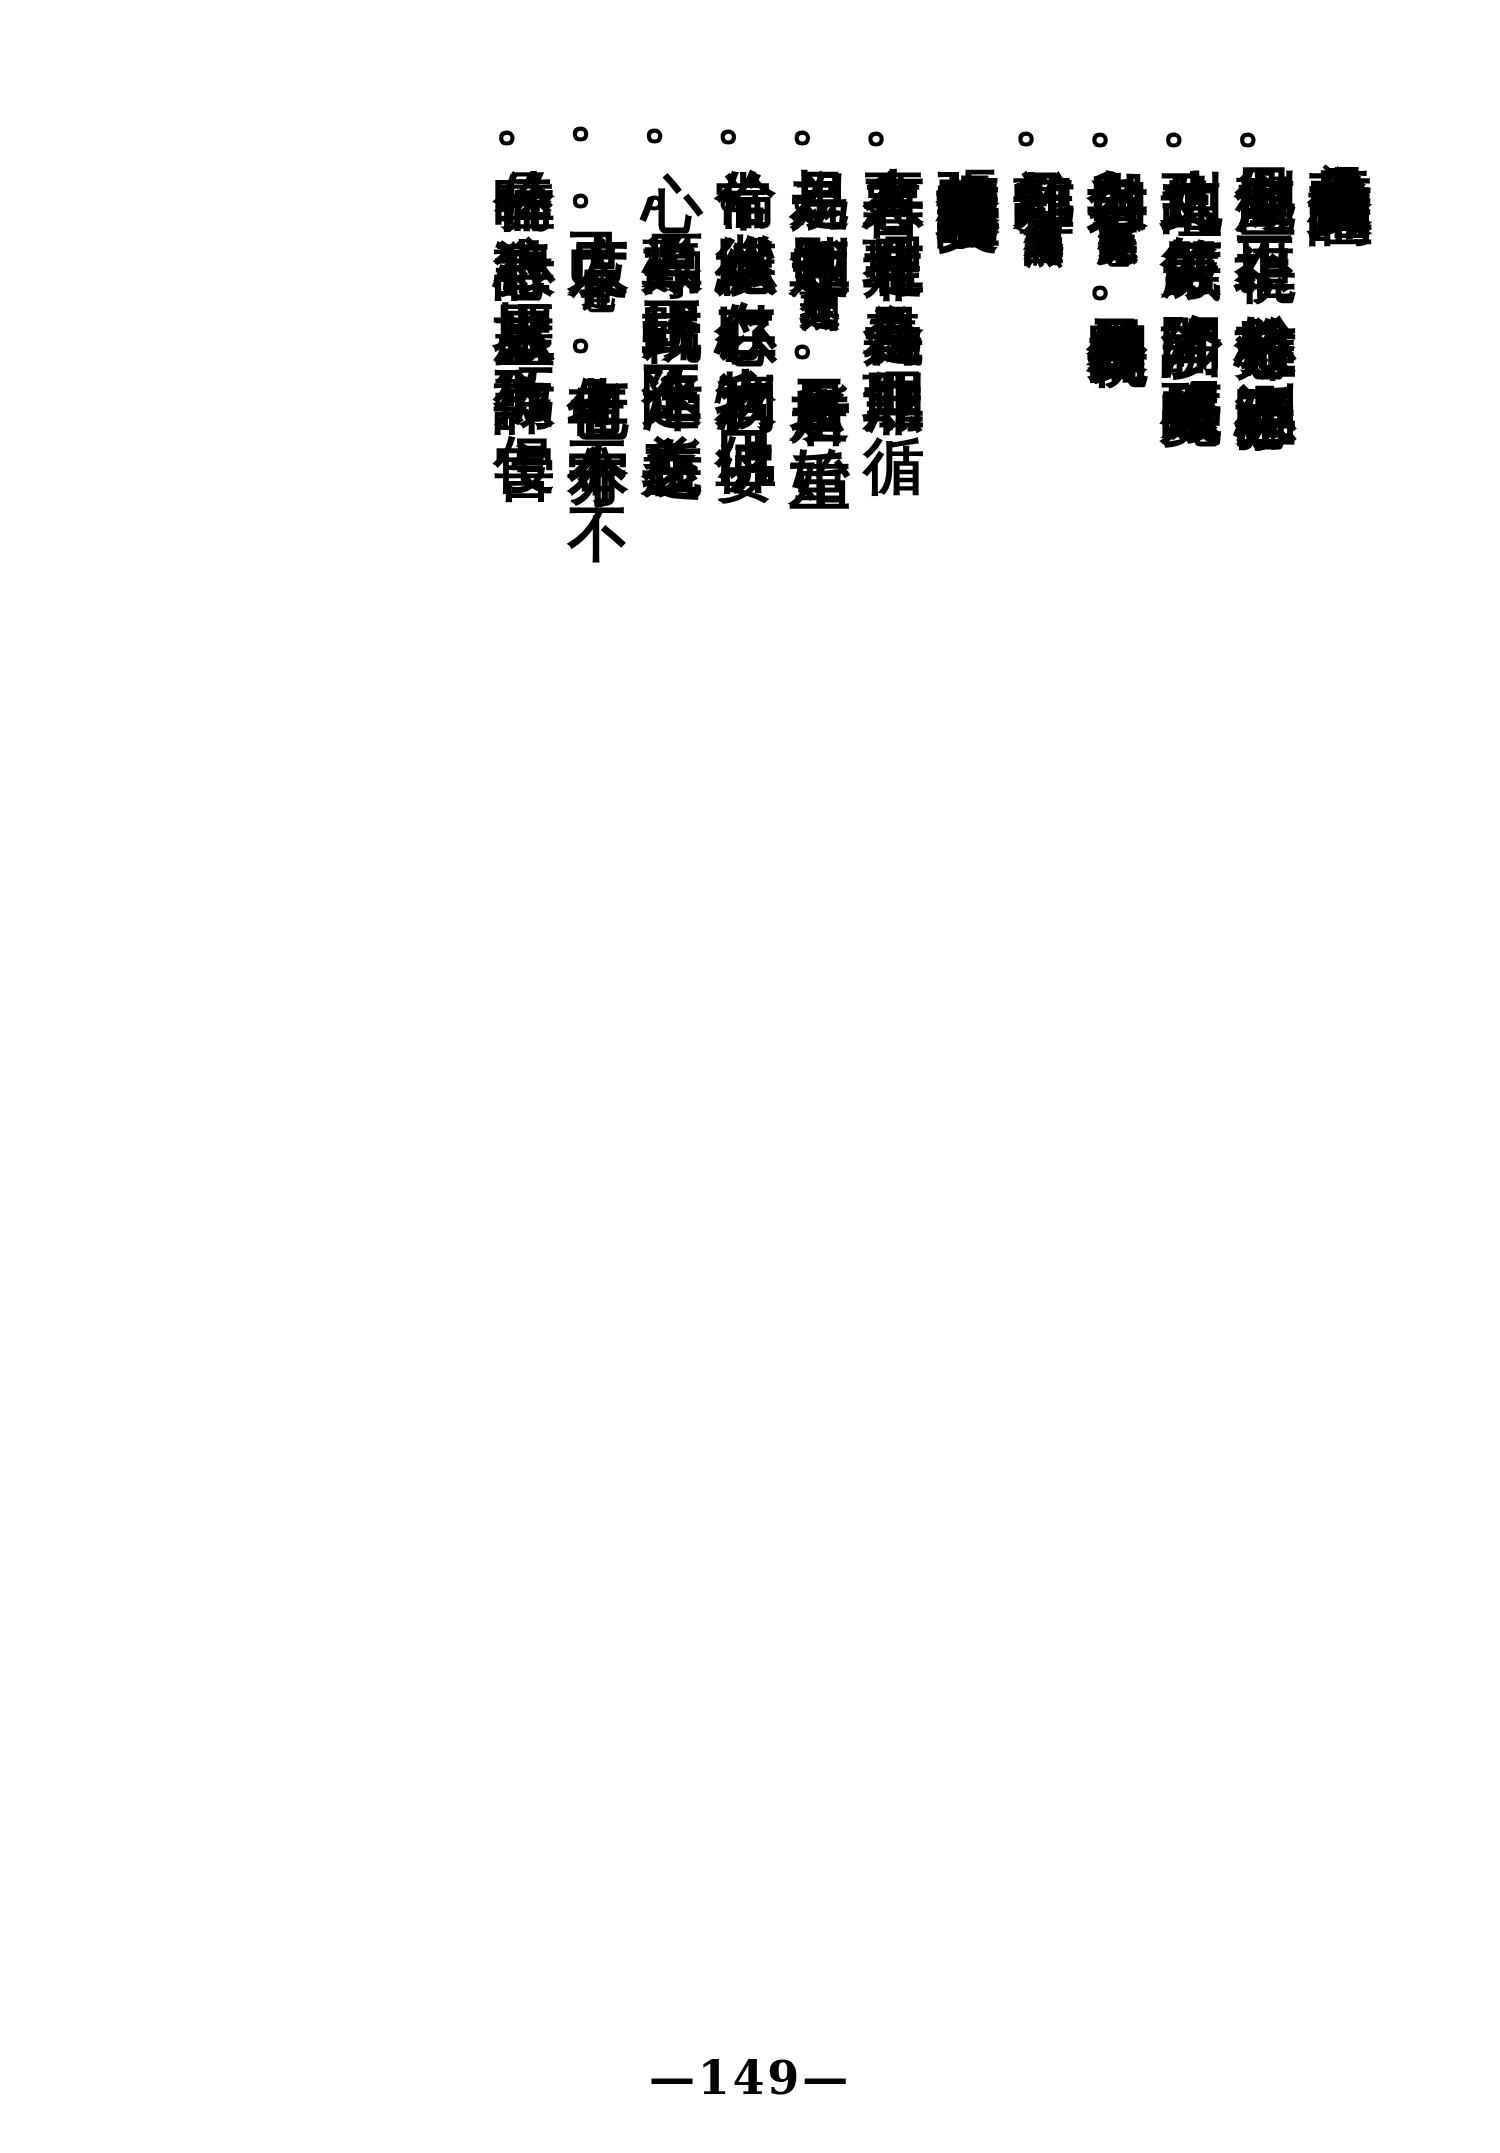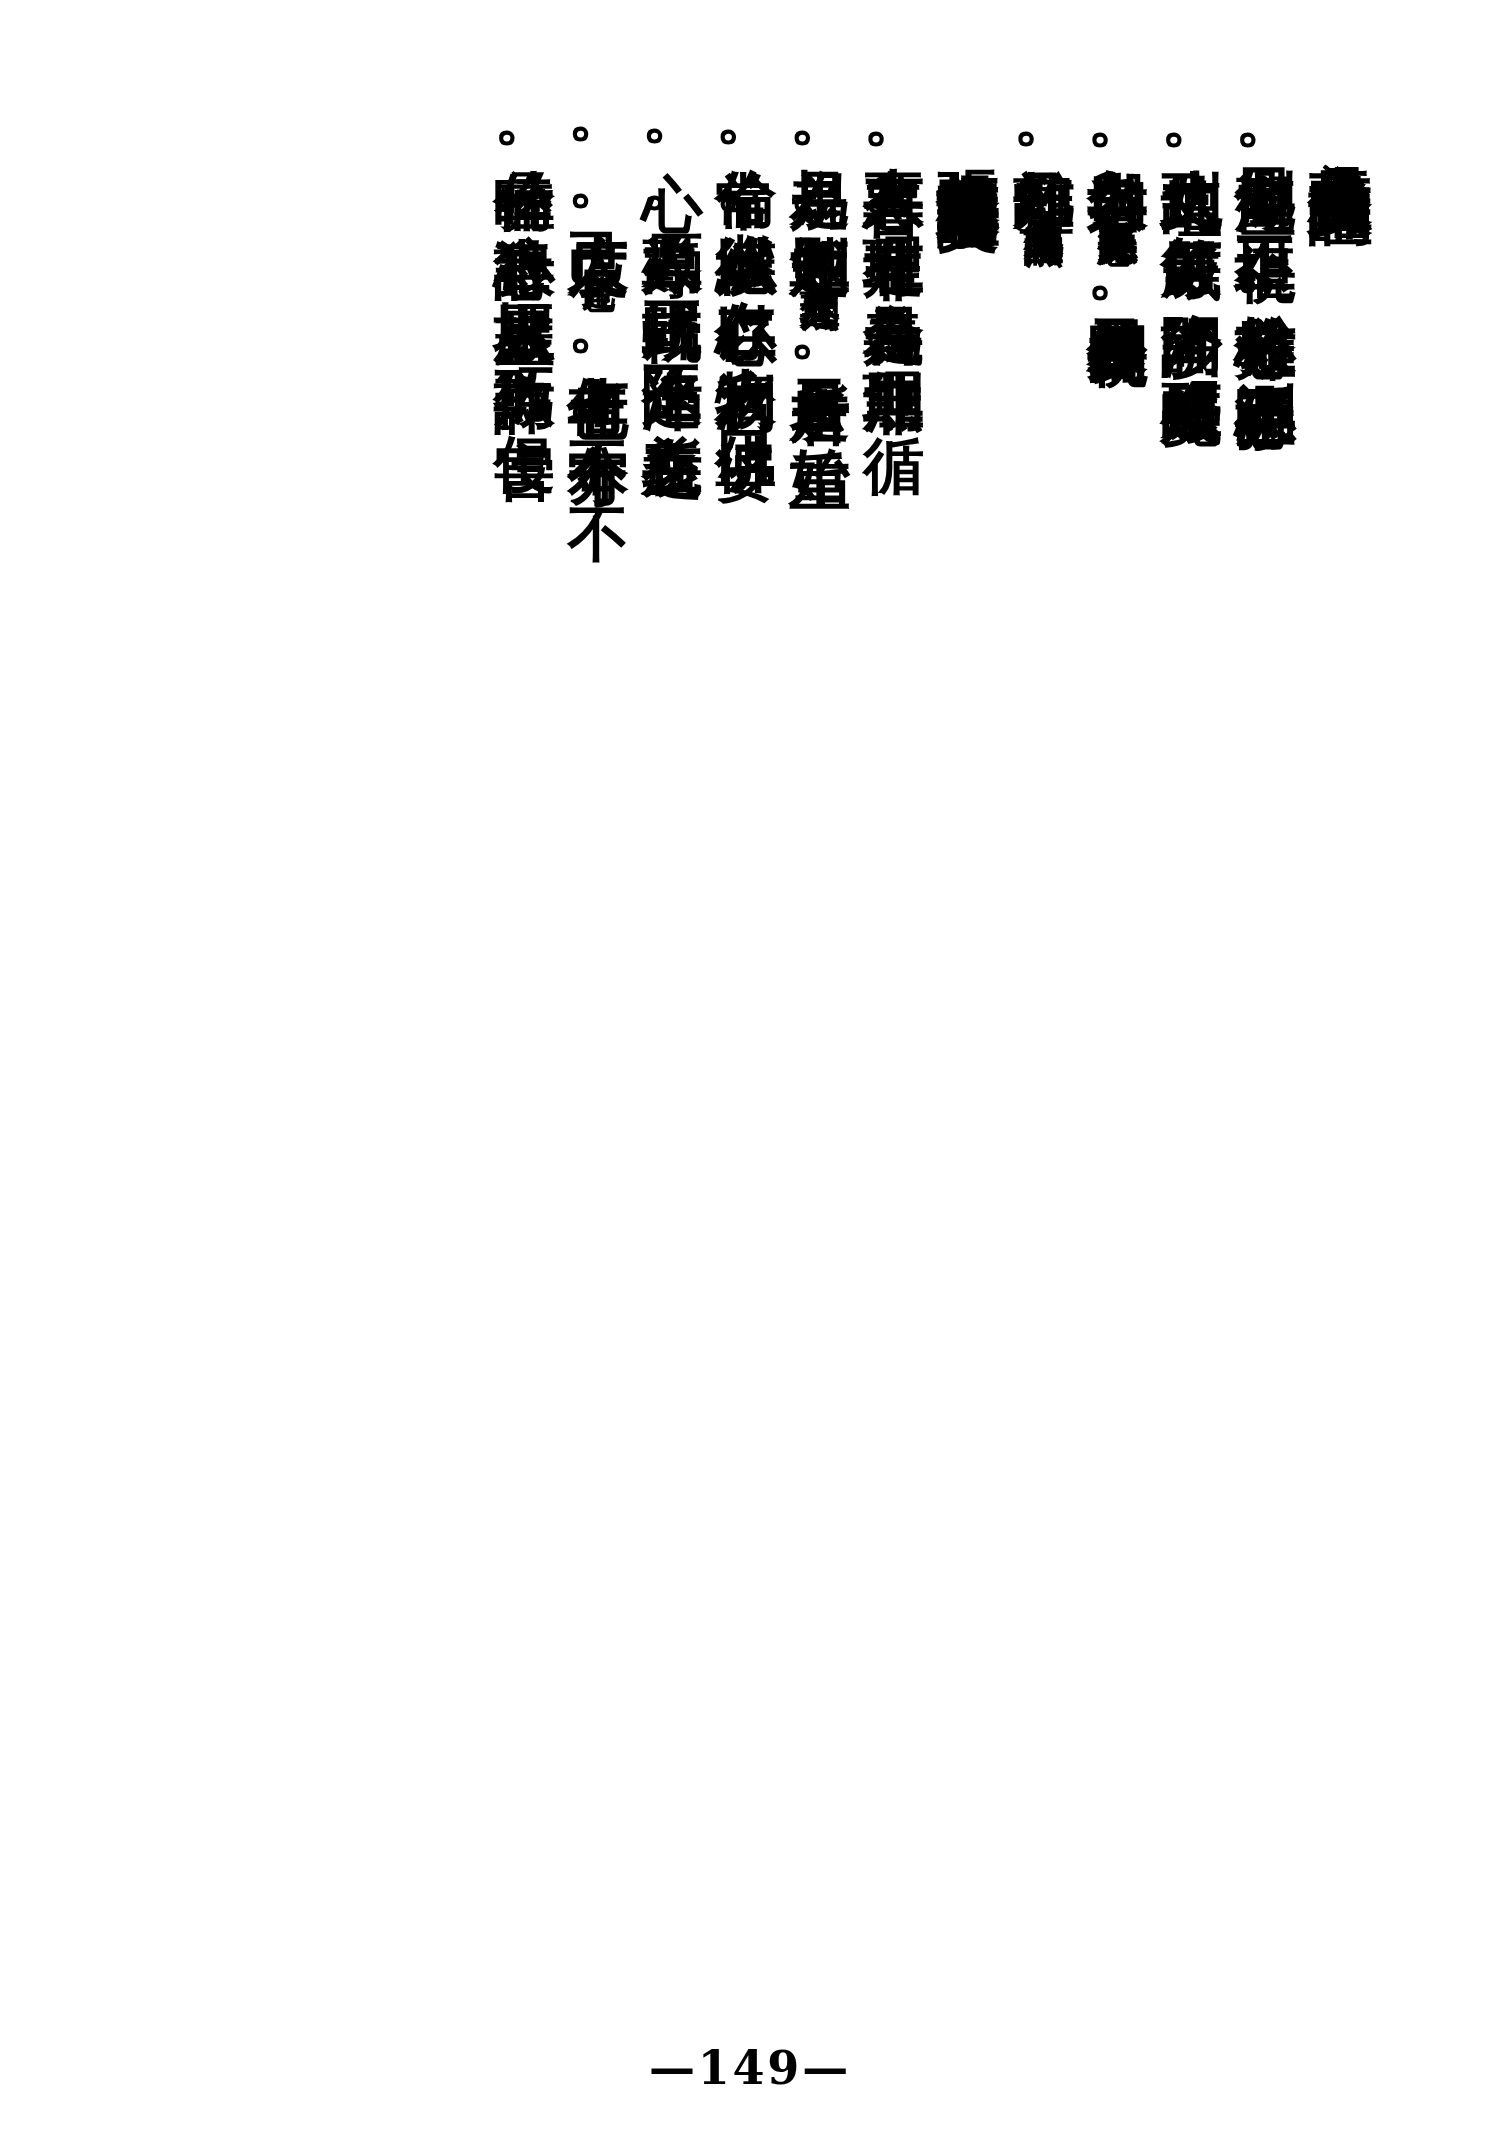--- a/index.html
+++ b/index.html
@@ -63,21 +63,21 @@
   .run.small-inline {
     font-size: 40px;
   }
   .run.tiny-inline {
     font-size: 33px;
   }
   .footer {
     position: absolute;
     left: 0;
     right: 0;
-    bottom: 58px;
+    bottom: 48px;
     text-align: center;
     font-family: "DejaVu Serif", serif;
     font-size: 46px;
     font-weight: 700;
     letter-spacing: 0.06em;
   }
 </style>
 </head>
 <body>
 

